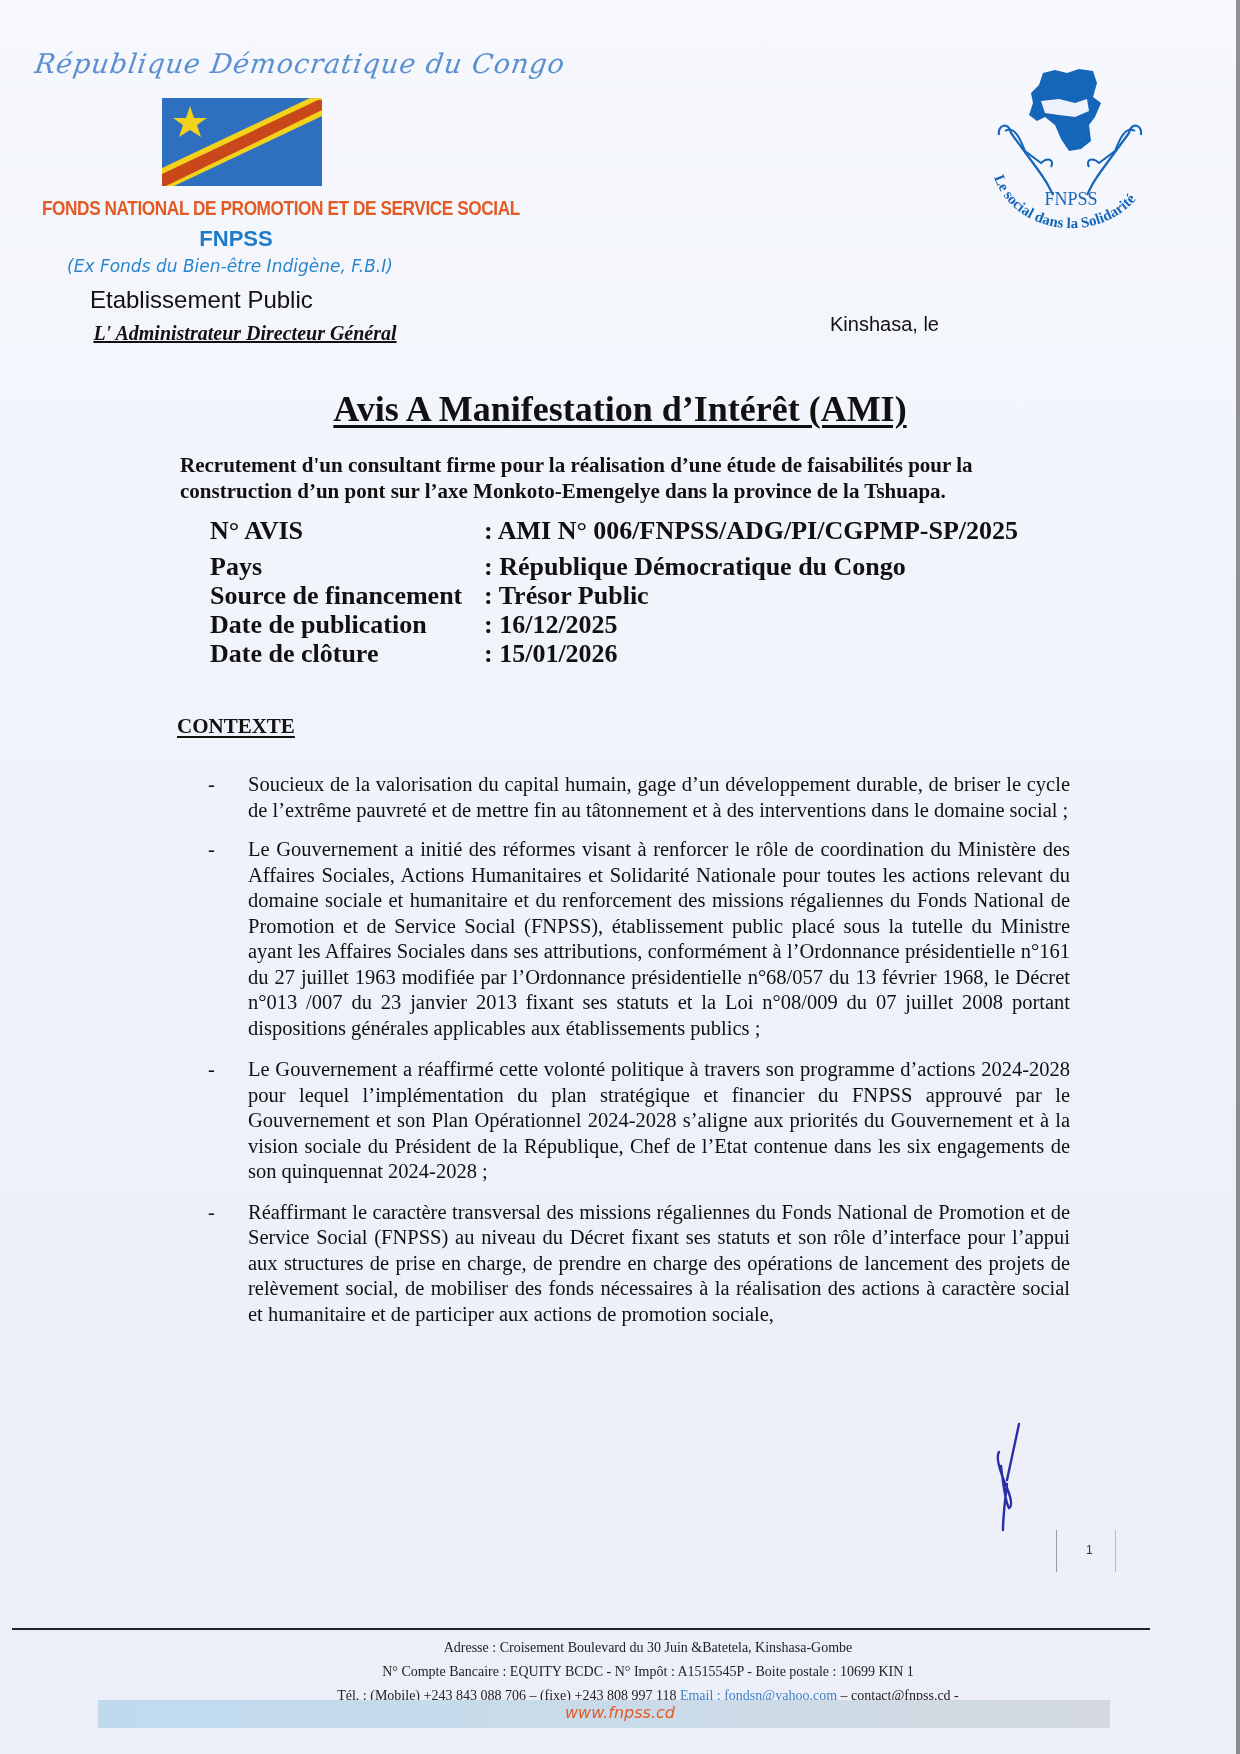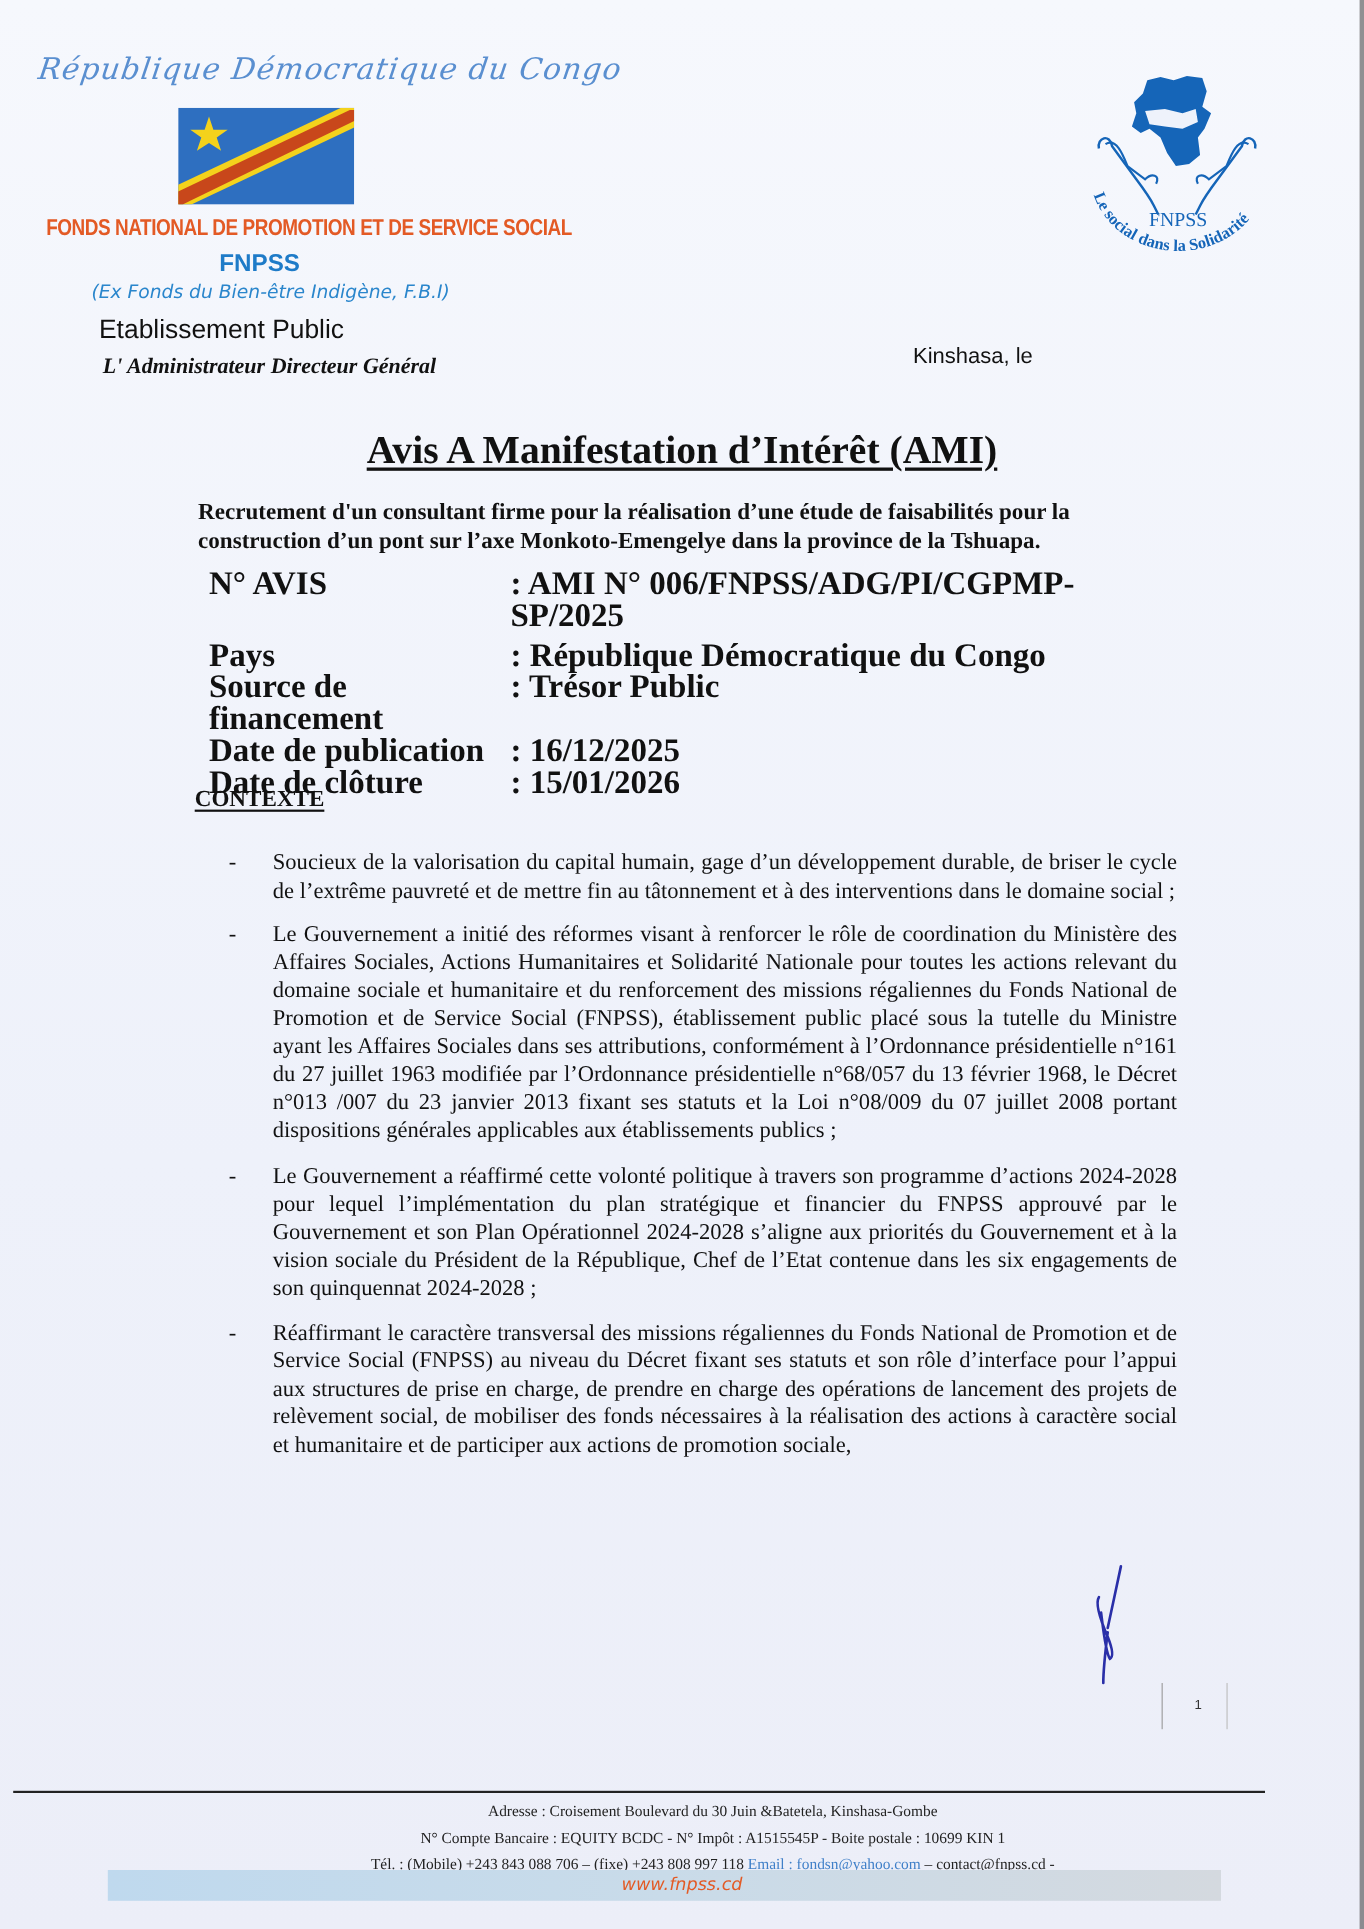--- a/index.html
+++ b/index.html
@@ -28,32 +28,32 @@
     font-family: "Liberation Sans", sans-serif; font-weight: bold;
     font-size: 21px; color: #e35a25; letter-spacing: -0.5px;
     transform: scaleX(0.82); transform-origin: left center; white-space: nowrap;
   }
   .org-acronym {
     left: 176px; top: 226px; width: 120px; text-align: center;
     font-family: "Liberation Sans", sans-serif; font-weight: bold;
     font-size: 22px; color: #1e7bc8;
   }
   .org-ex {
-    left: 66px; top: 256px; width: 360px; text-align: center;
+    left: 50px; top: 256px; width: 360px; text-align: center;
     font-family: "DejaVu Sans", sans-serif; font-style: italic;
     font-size: 17px; color: #2a86cc; white-space: nowrap;
   }
   .org-type {
     left: 90px; top: 286px; width: 300px; 
     font-family: "Liberation Sans", sans-serif; font-size: 24px; color: #111;
   }
   .org-dir {
     left: 60px; top: 322px; width: 370px; text-align: center;
     font-family: "Liberation Serif", serif; font-weight: bold; font-style: italic;
-    font-size: 20px; color: #111; white-space: nowrap;
+    font-size: 20px; color: #111; white-space: nowrap; text-decoration: underline;
   }
 
   
   .logo { left: 975px; top: 55px; width: 190px; height: 190px; }
 
   .place-date {
     left: 830px; top: 313px; font-family: "Liberation Sans", sans-serif;
     font-size: 20px; color: #111; white-space: nowrap;
   }
 
@@ -63,21 +63,21 @@
     font-family: "Liberation Serif", serif; font-weight: bold; font-size: 36px;
   }
   .title span { text-decoration: underline; text-decoration-thickness: 3px; text-underline-offset: 4px; }
   .subtitle {
     left: 180px; top: 452px; width: 900px;
     font-weight: bold; font-size: 21px; line-height: 26px;
   }
 
   
   .info { left: 190px; top: 516px; width: 860px; }
-  .info-row { display: flex; font-weight: bold; font-size: 30px; line-height: 29px; }
+  .info-row { display: flex; font-weight: bold; font-size: 26px; line-height: 29px; margin-left: 20px; }
   .info-row .k { width: 274px; }
   .info-row .v { flex: 1; }
   .info-row.r0 { margin-bottom: 7px; }
 
   .section-head {
     left: 177px; top: 714px; font-weight: bold; font-size: 21px;
     text-decoration: underline; text-decoration-thickness: 2px; text-underline-offset: 3px;
   }
 
   

